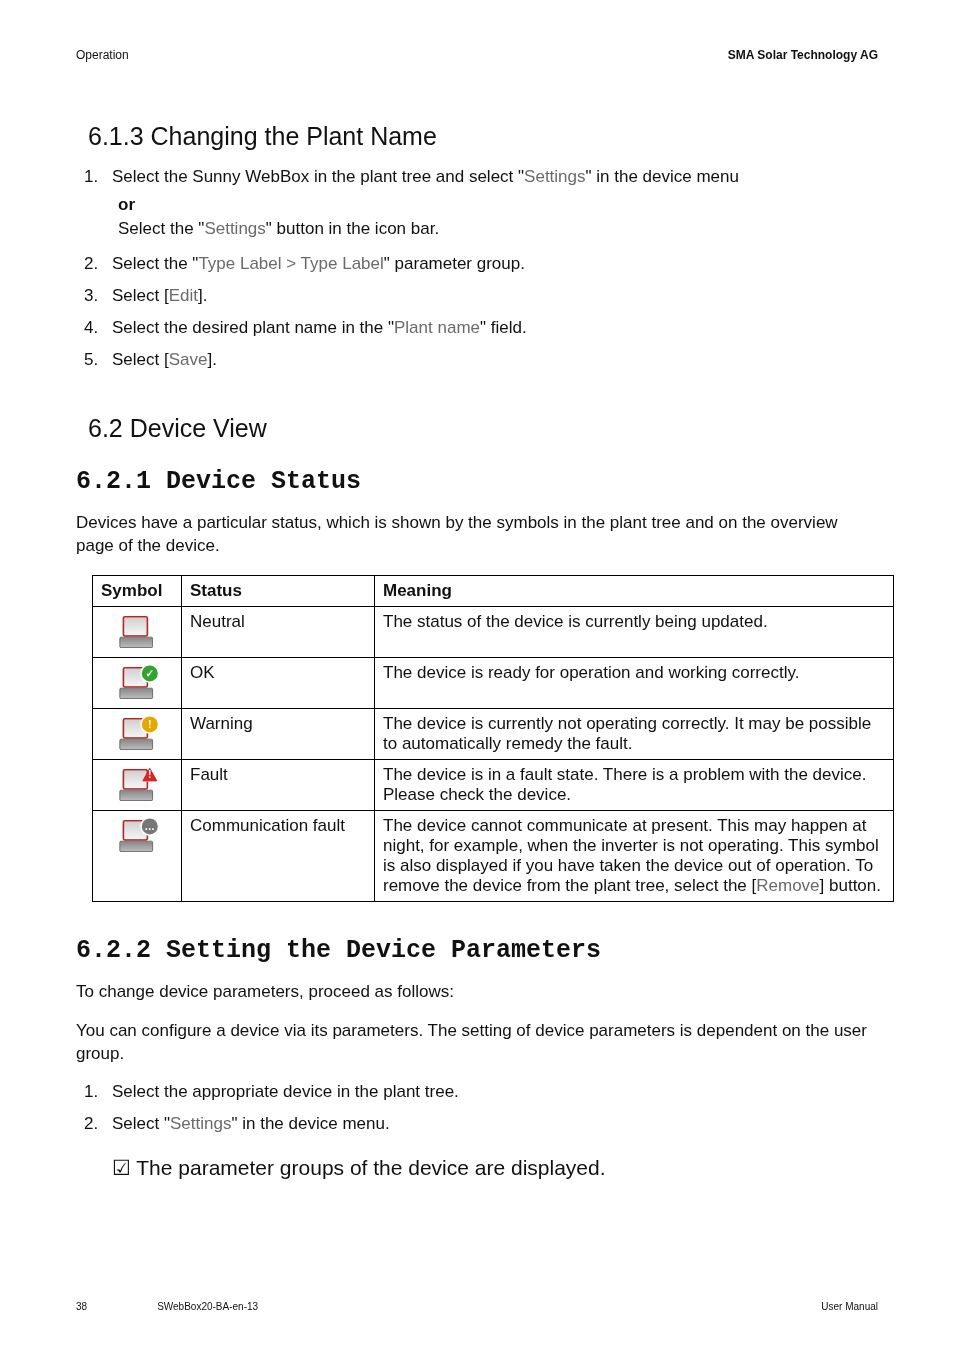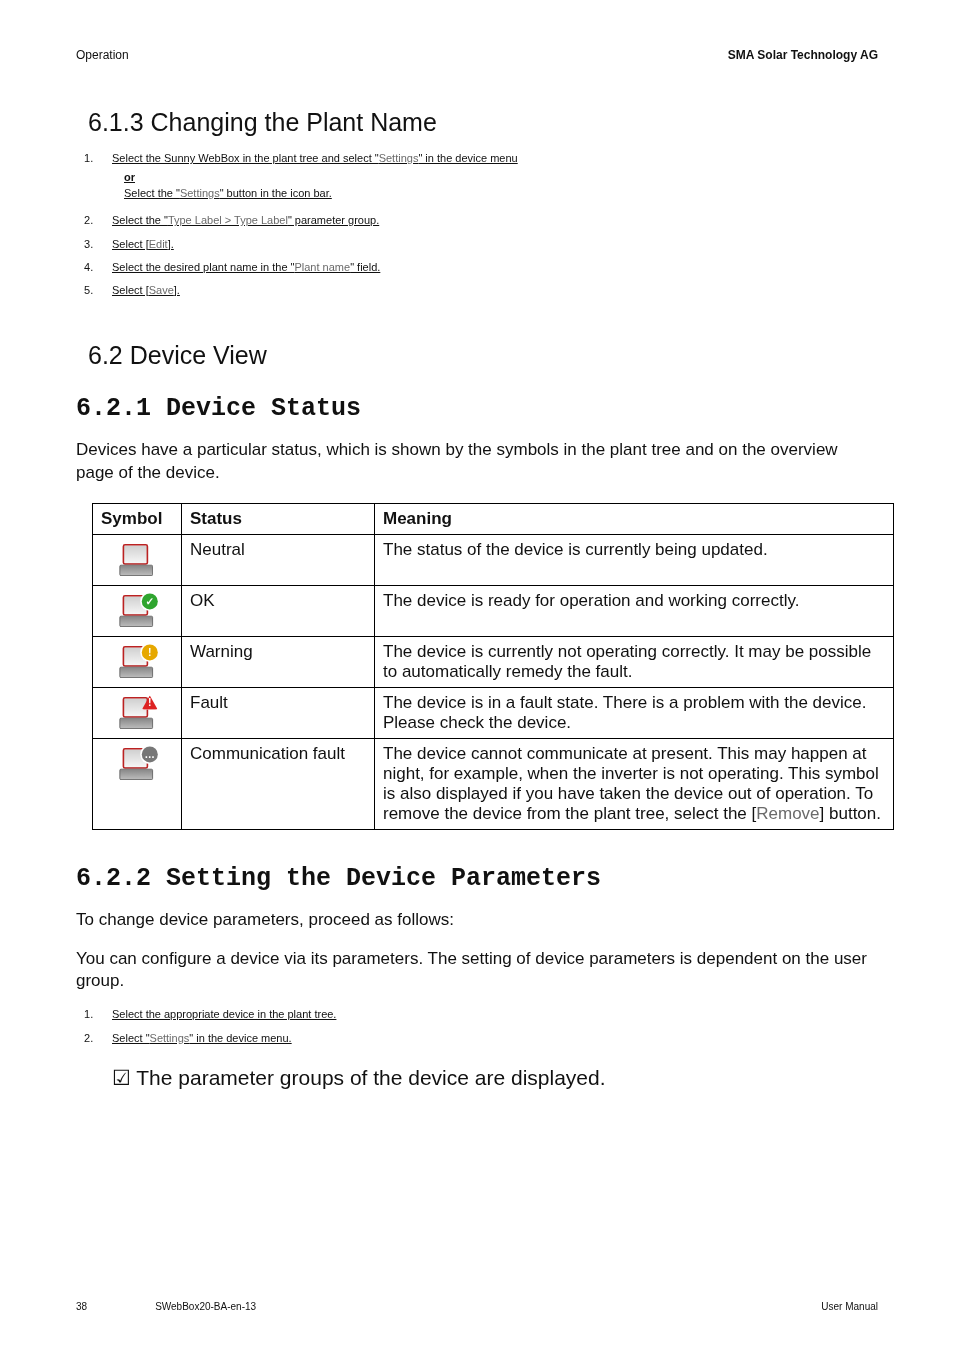--- a/index.html
+++ b/index.html
@@ -17,21 +17,21 @@
     width: 954px;
     height: 1352px;
     padding: 48px 76px 40px 76px;
     display: flex;
     flex-direction: column;
   }
   .top-header {
     display: flex;
     justify-content: space-between;
     font-size: 12px;
-    margin-bottom: 22px;
+    margin-bottom: 36px;
   }
   .top-header .right { font-weight: 700; }
   h2.section {
     font-size: 25px;
     font-weight: 400;
     margin: 24px 0 10px 12px;
   }
   h2.sub {
     font-size: 25px;
     font-weight: 700;
@@ -44,34 +44,33 @@
     margin: 6px 0 10px 0;
   }
   ol.steps {
     list-style: none;
     padding: 0;
     margin: 0 0 14px 0;
     counter-reset: step;
   }
   ol.steps > li {
     counter-increment: step;
-    font-size: 11px;
+    font-size: 17px;
     line-height: 1.4;
     padding: 4px 0 4px 36px;
     position: relative;
-    text-decoration: underline;
   }
   ol.steps > li::before {
     content: counter(step) ".";
     position: absolute;
     left: 8px;
     top: 4px;
   }
   .or-block {
-    margin: 4px 0 4px 12px;
+    margin: 4px 0 4px 6px;
   }
   .or-label { font-weight: 700; }
   .ui { color: #6a6a6a; }
   .result-line {
     font-size: 21px;
     padding-left: 36px;
     margin: 2px 0 14px 0;
   }
   .check { font-family: inherit; }
   table.status {
@@ -140,21 +139,21 @@
     clip-path: polygon(50% 0, 100% 100%, 0 100%);
   }
   .badge.comm { background: #777; }
   .footer {
     margin-top: auto;
     display: flex;
     justify-content: space-between;
     font-size: 10px;
     padding-top: 24px;
   }
-  .footer .mid { flex: 1; padding-left: 50px; margin-left: 18px; }
+  .footer .mid { flex: 1; padding-left: 70px; }
 </style>
 </head>
 <body>
 <div class="page">
 
   <div class="top-header">
     <span>Operation</span>
     <span class="right">SMA Solar Technology AG</span>
   </div>
 

